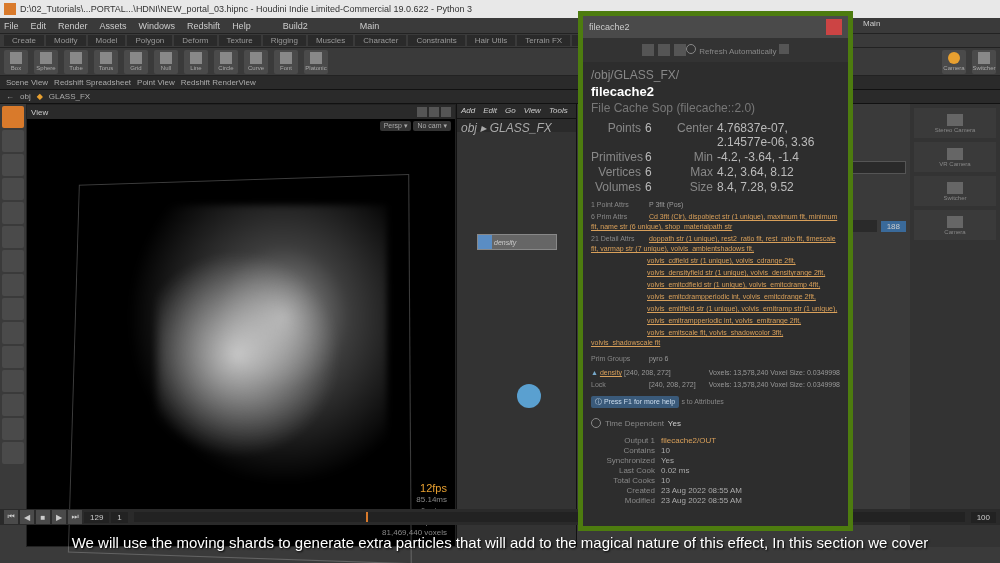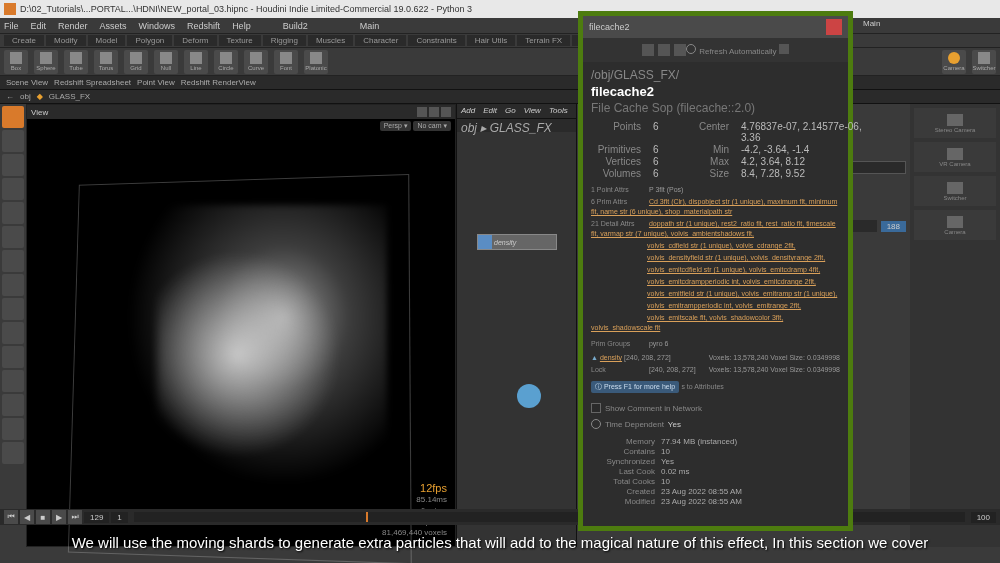--- a/index.html
+++ b/index.html
@@ -54,21 +54,21 @@
 
 .infopane { position: absolute; left: 578px; top: 11px; width: 275px; height: 520px; background: #2d2d2d; border: 5px solid #4d7c0f; font-size: 8px; z-index: 50; }
 .info-title { height: 22px; background: #4a4a4a; display: flex; align-items: center; padding: 0 6px; font-size: 9px; color: #ccc; justify-content: space-between; }
 .info-title .close { width: 16px; height: 16px; background: #c44; }
 .info-toolbar { height: 18px; background: #333; display: flex; align-items: center; padding: 12px 6px; justify-content: center; }
 .info-toolbar .ref { color: #888; font-size: 8px; }
 .info-body { padding: 6px 8px; color: #aaa; }
 .info-path { color: #888; font-size: 12px; }
 .info-name { color: #fff; font-size: 13px; font-weight: bold; margin: 2px 0; }
 .info-sub { color: #777; font-size: 12px; margin-bottom: 6px; }
-.stat-grid { display: grid; grid-template-columns: 50px 14px 50px 60px 60px; gap: 1px 12px; font-size: 10px; margin-bottom: 6px; }
+.stat-grid { display: grid; grid-template-columns: 50px 14px 50px 60px 60px; gap: 1px 4px; font-size: 12px; margin-bottom: 6px; }
 .stat-grid .lbl { color: #888; text-align: right; }
 .stat-grid .val { color: #bbb; }
 .attr-row { margin: 2px 0; font-size: 7px; line-height: 10px; }
 .attr-row .alabel { color: #888; display: inline-block; width: 56px; }
 .attr-row a { color: #d9a05a; text-decoration: underline; }
 .attr-row span.plain { color: #999; }
 .prim-group { margin-top: 6px; }
 .comment-box { margin-top: 6px; padding: 4px; background: #262626; color: #666; font-size: 8px; border-radius: 3px; }
 .check-row { display: flex; align-items: center; gap: 4px; margin-top: 6px; font-size: 8px; color: #888; }
 .meta-row { display: flex; font-size: 8px; margin: 1px 0; }
@@ -397,33 +397,29 @@
     <div class="attr-row prim-group"><span class="alabel">Prim Groups</span> <span class="plain">pyro 6</span></div>
 
     <div class="attr-row" style="margin-top:4px"><span style="color:#7ac">▲</span> <a>density</a> <span class="plain">[240, 208, 272]</span> <span class="plain" style="float:right">Voxels: 13,578,240 Voxel Size: 0.0349998</span></div>
     <div class="attr-row"><span class="alabel">Lock</span> <span class="plain">[240, 208, 272]</span> <span class="plain" style="float:right">Voxels: 13,578,240 Voxel Size: 0.0349998</span></div>
 
     <span class="help-chip">ⓘ Press F1 for more help</span>
     <span style="font-size:7px;color:#888">s to Attributes</span>
 
 
     <div class="check-row">
-        <span class="chk"></span>
-        <span>Show Comment in Network</span>
-      </div>
-    <div class="check-row">
         <span style="width:10px;height:10px;border:1px solid #888;border-radius:50%;display:inline-block"></span>
         <span>Time Dependent</span> 
         <span style="color:#ccc">Yes</span>
       </div>
 
     <div style="margin-top:8px">
       <div class="meta-row">
-          <span class="ml">Memory</span>
-          <span class="mv">77.94 MB (instanced)</span>
+          <span class="ml">Output 1</span>
+          <span class="mv"><a style="color:#d9a05a">filecache2/OUT</a></span>
         </div>
       <div class="meta-row">
           <span class="ml">Contains</span>
           <span class="mv">10</span>
         </div>
       <div class="meta-row">
           <span class="ml">Synchronized</span>
           <span class="mv">Yes</span>
         </div>
       <div class="meta-row">

